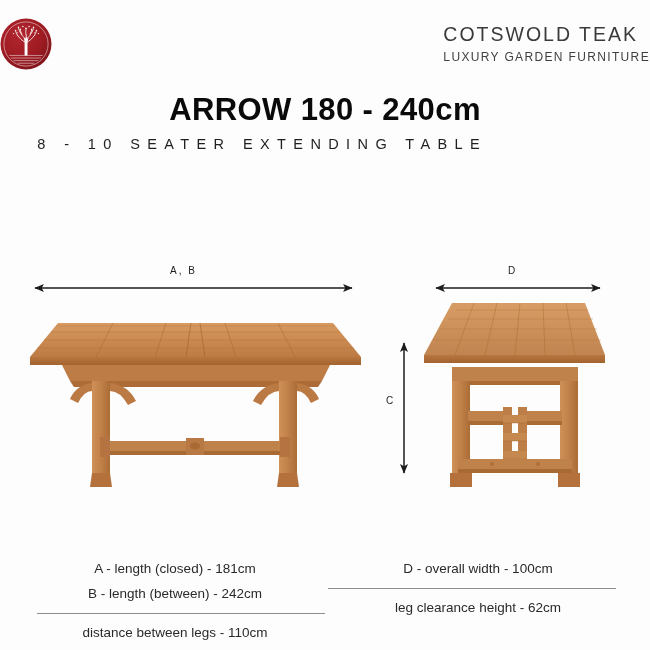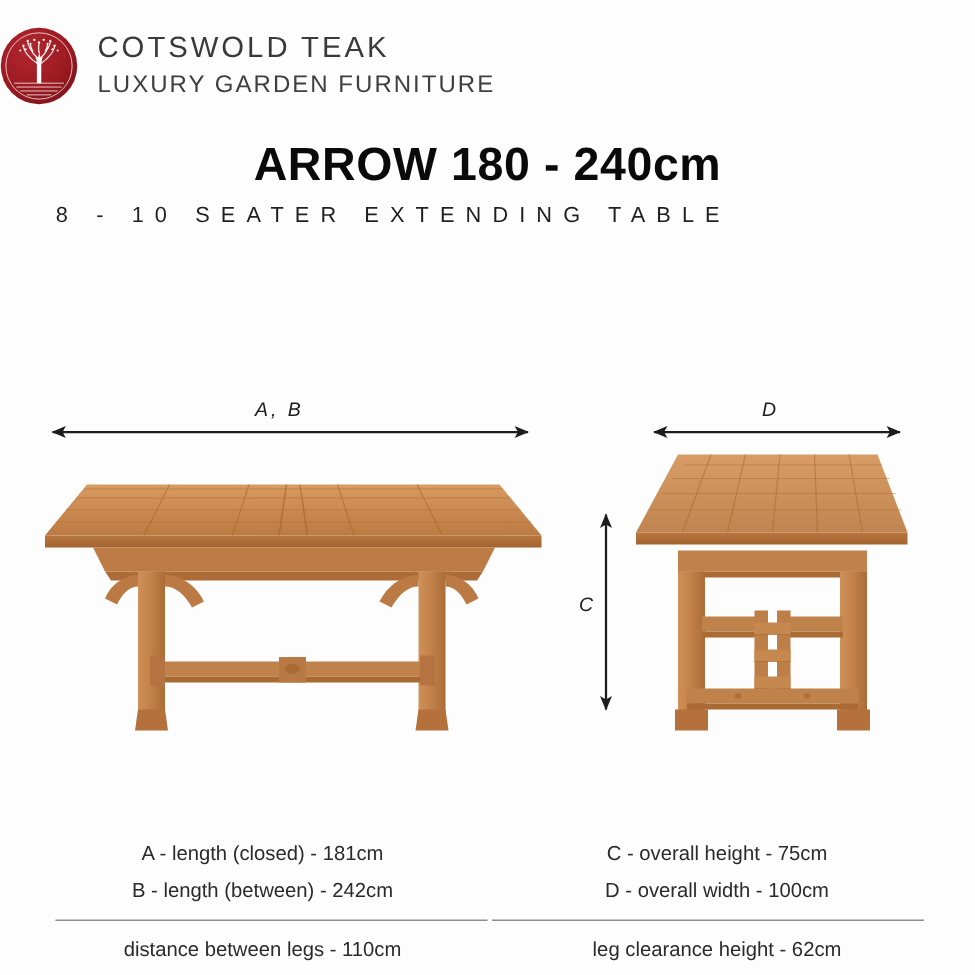--- a/index.html
+++ b/index.html
@@ -23,43 +23,42 @@
   }
 
   
   .brand {
     position: absolute;
     top: 18px;
     left: 0;
     width: 650px;
     display: flex;
     align-items: center;
-    justify-content: flex-start;
-    gap: 13px;
+    justify-content: space-between;
   }
   .brand-emblem {
     width: 52px;
     height: 52px;
     flex: 0 0 52px;
   }
   .brand-words {
     display: flex;
     flex-direction: column;
     justify-content: center;
     line-height: 1;
   }
   .brand-name {
     font-size: 19.5px;
     letter-spacing: 2.0px;
     color: #3a3a3a;
     font-weight: 400;
     white-space: nowrap;
   }
   .brand-tagline {
-    font-size: 16px;
+    font-size: 12px;
     letter-spacing: 1.35px;
     color: #3f3f3f;
     font-weight: 400;
     margin-top: 6px;
     white-space: nowrap;
   }
 
   
   .title {
     position: absolute;
@@ -91,25 +90,24 @@
   .diagram {
     position: absolute;
     top: 255px;
     left: 0;
     width: 650px;
     height: 250px;
   }
 
   .dim-label {
     position: absolute;
-    font-size: 13px;
+    font-size: 10px;
     color: #1c1c1c;
     letter-spacing: 2px;
     white-space: nowrap;
-    font-style: italic;
   }
   .label-ab { left: 170px; top: 10px; }
   .label-d  { left: 508px; top: 10px; letter-spacing: 0; }
   .label-c  { left: 386px; top: 140px; letter-spacing: 0; }
 
   svg.art { position: absolute; left: 0; top: 0; }
 
   
   .specs {
     position: absolute;
@@ -353,20 +351,19 @@
   <div class="specs">
 
     <div class="spec-col left">
       <div class="spec-line">A - length (closed) - 181cm</div>
       <div class="spec-line">B - length (between) - 242cm</div>
       <div class="spec-rule"></div>
       <div class="spec-line">distance between legs - 110cm</div>
     </div>
 
     <div class="spec-col right">
-      <div class="spec-line">C - overall height - 75cm</div>
       <div class="spec-line">D - overall width - 100cm</div>
       <div class="spec-rule"></div>
       <div class="spec-line">leg clearance height - 62cm</div>
     </div>
   </div>
 
 </div>
 
 </body></html>

